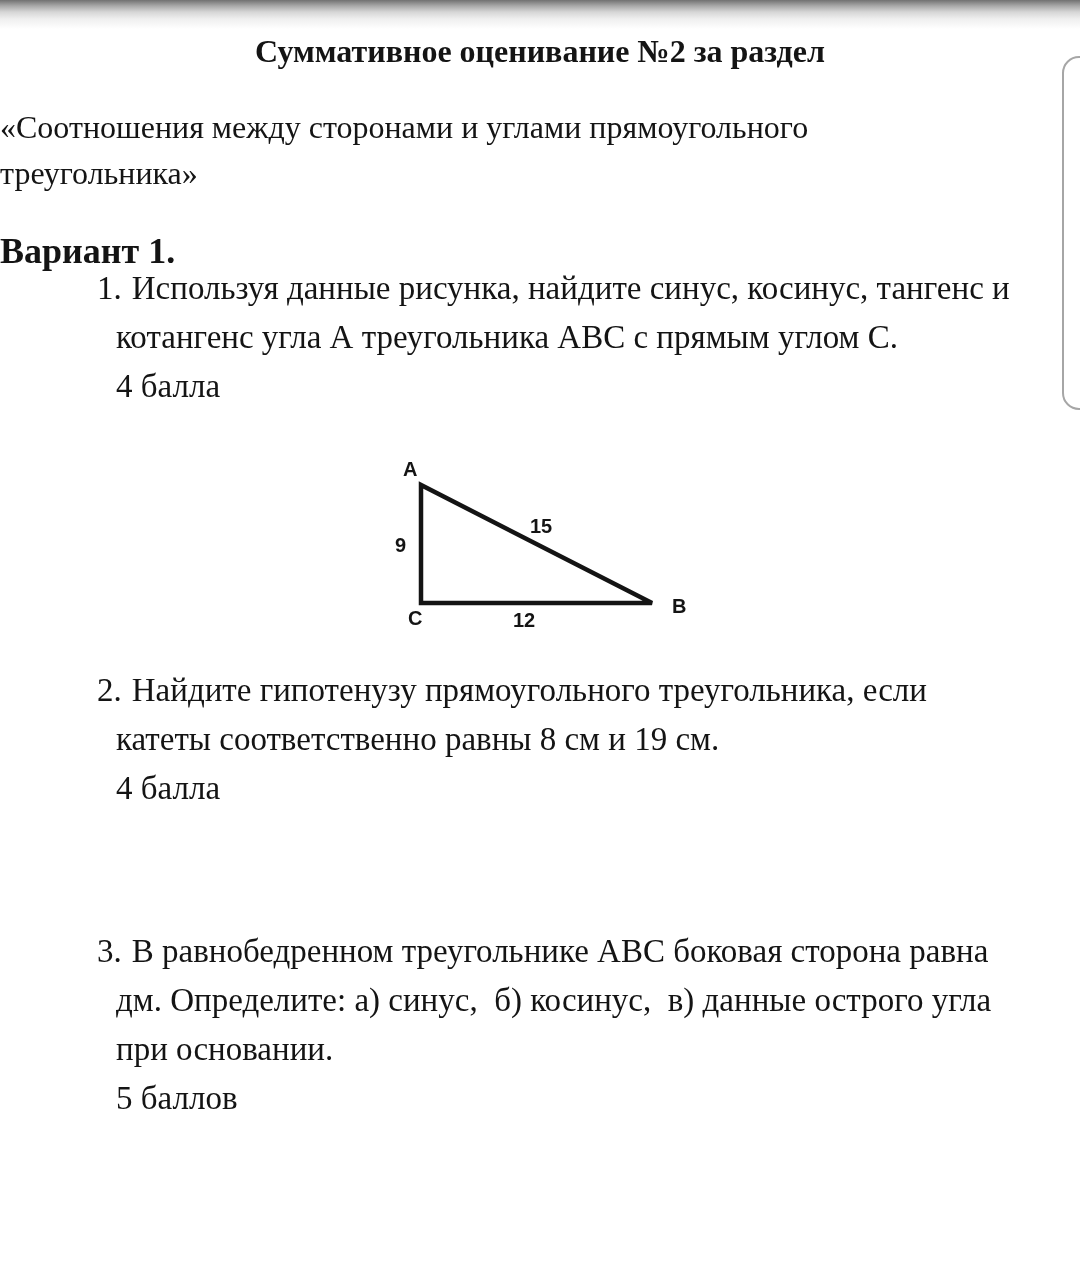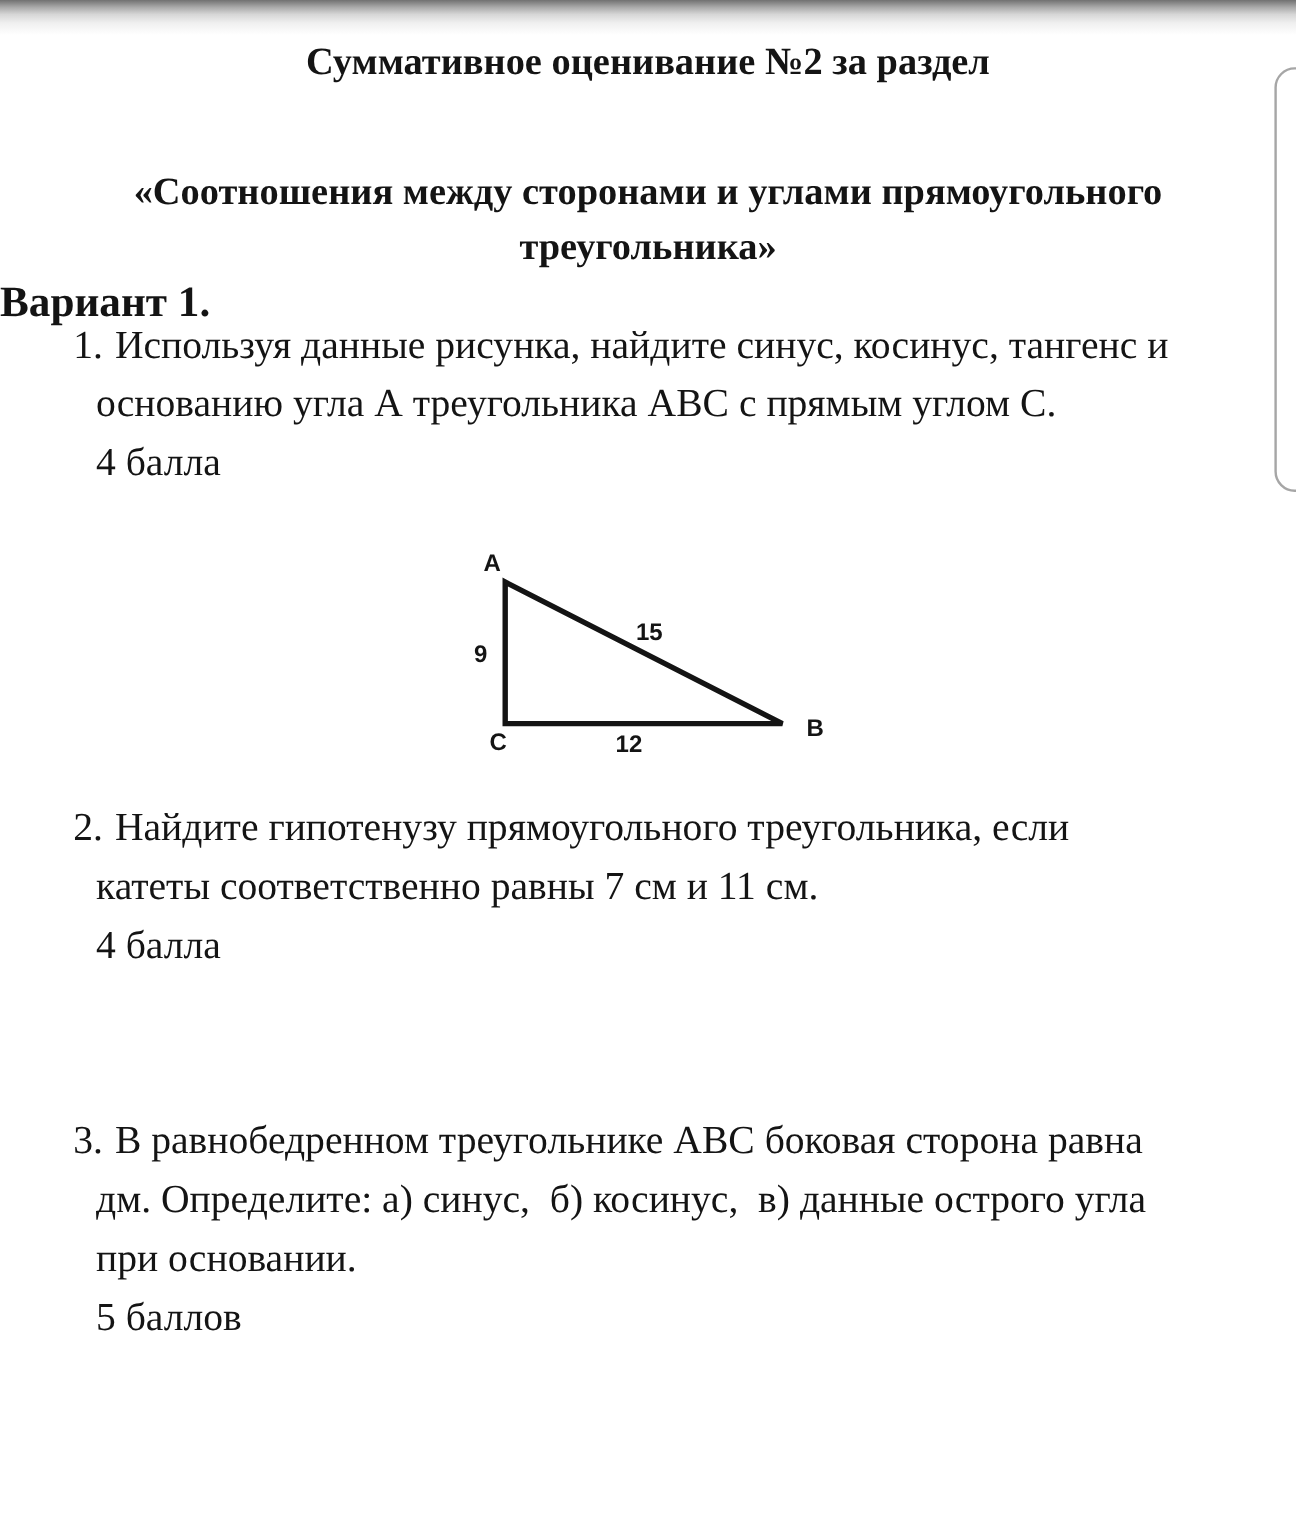--- a/index.html
+++ b/index.html
@@ -31,42 +31,40 @@
     text-align: center;
     font-weight: bold;
     font-size: 32px;
     line-height: 42px;
   }
 
   .doc-subtitle {
     position: absolute;
     left: 0; top: 104px;
     width: 100%;
-    text-align: center;
-    font-weight: bold;
+    font-weight: normal;
     font-size: 32px;
     line-height: 46px;
-    margin-top: 32px;
   }
 
   .variant-heading {
     position: absolute;
     left: 0; top: 230px;
     width: 100%;
     text-align: left;
     font-weight: bold;
     font-size: 36px;
     line-height: 42px;
   }
 
   .problem {
     position: absolute;
     left: 0;
     width: 1030px;
-    padding-left: 80px;
+    padding-left: 116px;
     font-size: 33px;
     line-height: 49px;
     color: #141414;
   }
   .problem .line { white-space: pre-wrap; }
   .problem .first { text-indent: -19px; }
   .problem .num { margin-right: 10px; }
 
   .problem-1 { top: 264px; }
   .problem-2 { top: 666px; }
@@ -107,37 +105,37 @@
 
   <div class="doc-subtitle">
     <div>«Соотношения между сторонами и углами прямоугольного</div>
     <div>треугольника»</div>
   </div>
 
   <div class="variant-heading">Вариант 1.</div>
 
   <div class="problem problem-1">
     <div class="line first"><span class="num">1.</span><span>Используя данные рисунка, найдите синус, косинус, тангенс и</span></div>
-    <div class="line">основанию угла А треугольника АВС с прямым углом С.</div>
+    <div class="line">котангенс угла А треугольника АВС с прямым углом С.</div>
     <div class="line points">4 балла</div>
   </div>
 
   <svg class="figure" width="330" height="190" viewBox="0 0 330 190">
     <polygon points="43,33 43,151 274,151" fill="none" stroke="#141414" stroke-width="4.5" stroke-linejoin="miter"></polygon>
     <text x="25" y="24">A</text>
     <text x="294" y="161">B</text>
     <text x="30" y="173">C</text>
     <text x="17" y="100">9</text>
     <text x="152" y="81">15</text>
     <text x="135" y="175">12</text>
   </svg>
 
   <div class="problem problem-2">
     <div class="line first"><span class="num">2.</span><span>Найдите гипотенузу прямоугольного треугольника, если</span></div>
-    <div class="line">катеты соответственно равны 7 см и 11 см.</div>
+    <div class="line">катеты соответственно равны 8 см и 19 см.</div>
     <div class="line points">4 балла</div>
   </div>
 
   <div class="problem problem-3">
     <div class="line first"><span class="num">3.</span><span>В равнобедренном треугольнике АВС боковая сторона равна</span></div>
     <div class="line">дм. Определите: а) синус,  б) косинус,  в) данные острого угла</div>
     <div class="line">при основании.</div>
     <div class="line points">5 баллов</div>
   </div>
 

